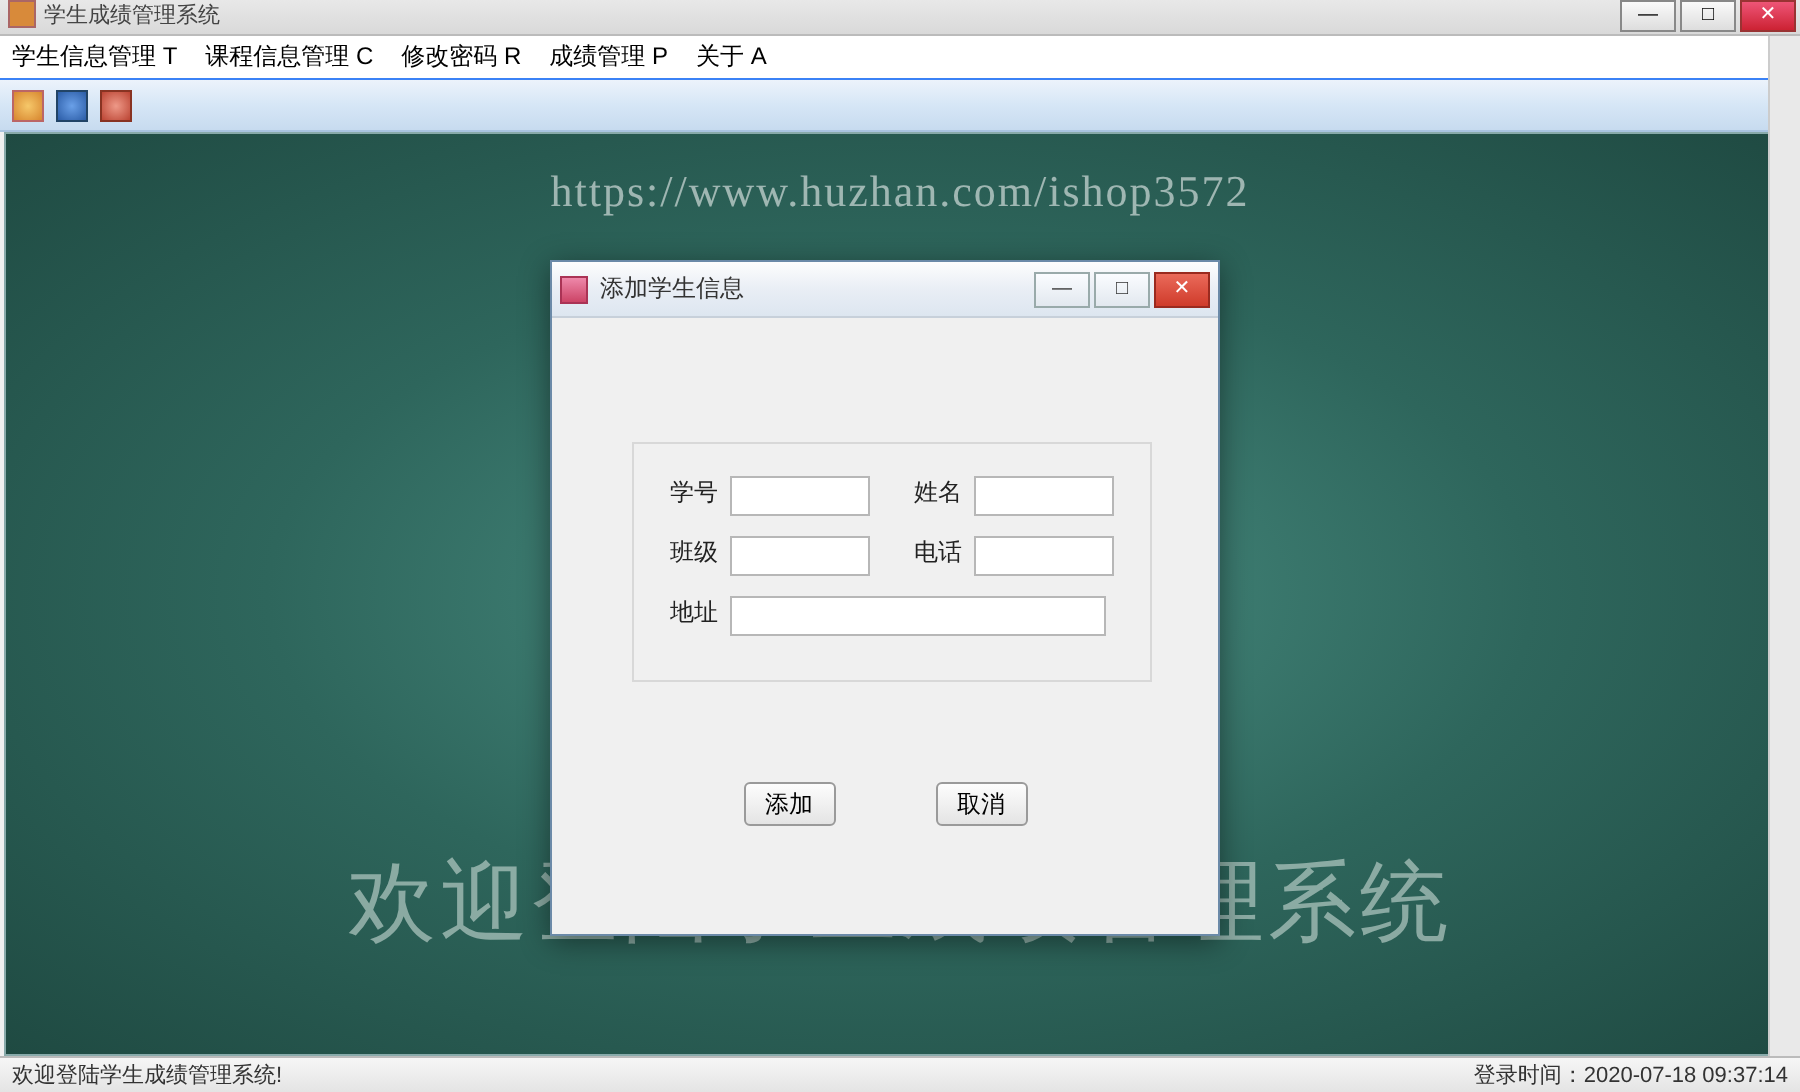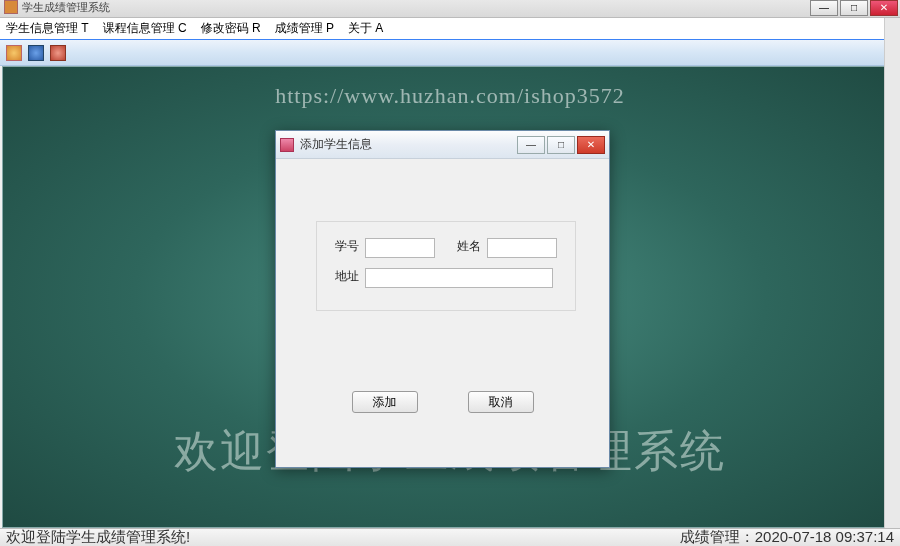--- a/index.html
+++ b/index.html
@@ -90,28 +90,28 @@
 }
 .w-short { width: 70px; }
 .w-sel { width: 70px; }
 .w-long { width: 188px; }
 .gap { width: 16px; }
 select.finput { padding: 0; }
 .btn-row {
   position: absolute; left: 0; right: 0; top: 260px; display: flex; justify-content: center; gap: 50px;
 }
 .wbtn {
-  width: 66px; height: 22px; border: 1px solid #9a9a9a; border-radius: 3px;
+  width: 46px; height: 22px; border: 1px solid #9a9a9a; border-radius: 3px;
   background: linear-gradient(#fdfdfd,#e4e4e4); font-size: 12px; cursor: default;
 }
 .statusbar {
   position: absolute; left: 0; right: 0; bottom: 0; height: 18px;
   background: linear-gradient(#f6f6f6,#e4e4e4); border-top: 1px solid #bbb;
   display: flex; align-items: center; justify-content: space-between; padding: 0 6px;
-  font-size: 15px; color: #333;
+  font-size: 11px; color: #333;
 }
 .scroll-track {
   position: absolute; right: 0; top: 18px; bottom: 18px; width: 16px;
   background: #e9e9e9; border-left: 1px solid #ccc;
 }
 </style>
 </head>
 <body>
 
 <div class="titlebar">
@@ -156,31 +156,38 @@
 
   <div class="form-panel">
     <div class="frow">
       <div class="flabel">学号</div>
       <input class="finput w-short" value="" style="">
       <div class="gap"></div>
       <div class="flabel">姓名</div>
       <input class="finput w-short" value="" style="">
     </div>
     <div class="frow">
+      <div class="flabel">班级</div>
+      <input class="finput w-short" value="" style="">
+      <div class="gap"></div>
+      <div class="flabel">电话</div>
+      <input class="finput w-short" value="" style="">
+    </div>
+    <div class="frow">
       <div class="flabel">地址</div>
       <input class="finput w-long" value="" style="">
     </div>
   </div>
 
   <div class="btn-row">
     <button class="wbtn">添加</button>
     <button class="wbtn">取消</button>
   </div>
 </div>
 
 <div class="scroll-track"></div>
 
 <div class="statusbar">
   <span>欢迎登陆学生成绩管理系统!</span>
   <span>
-    <span>成绩管理：</span><span>2020-07-18 09:37:14</span>
+    <span>登录时间：</span><span>2020-07-18 09:37:14</span>
   </span>
 </div>
 
 </body></html>

